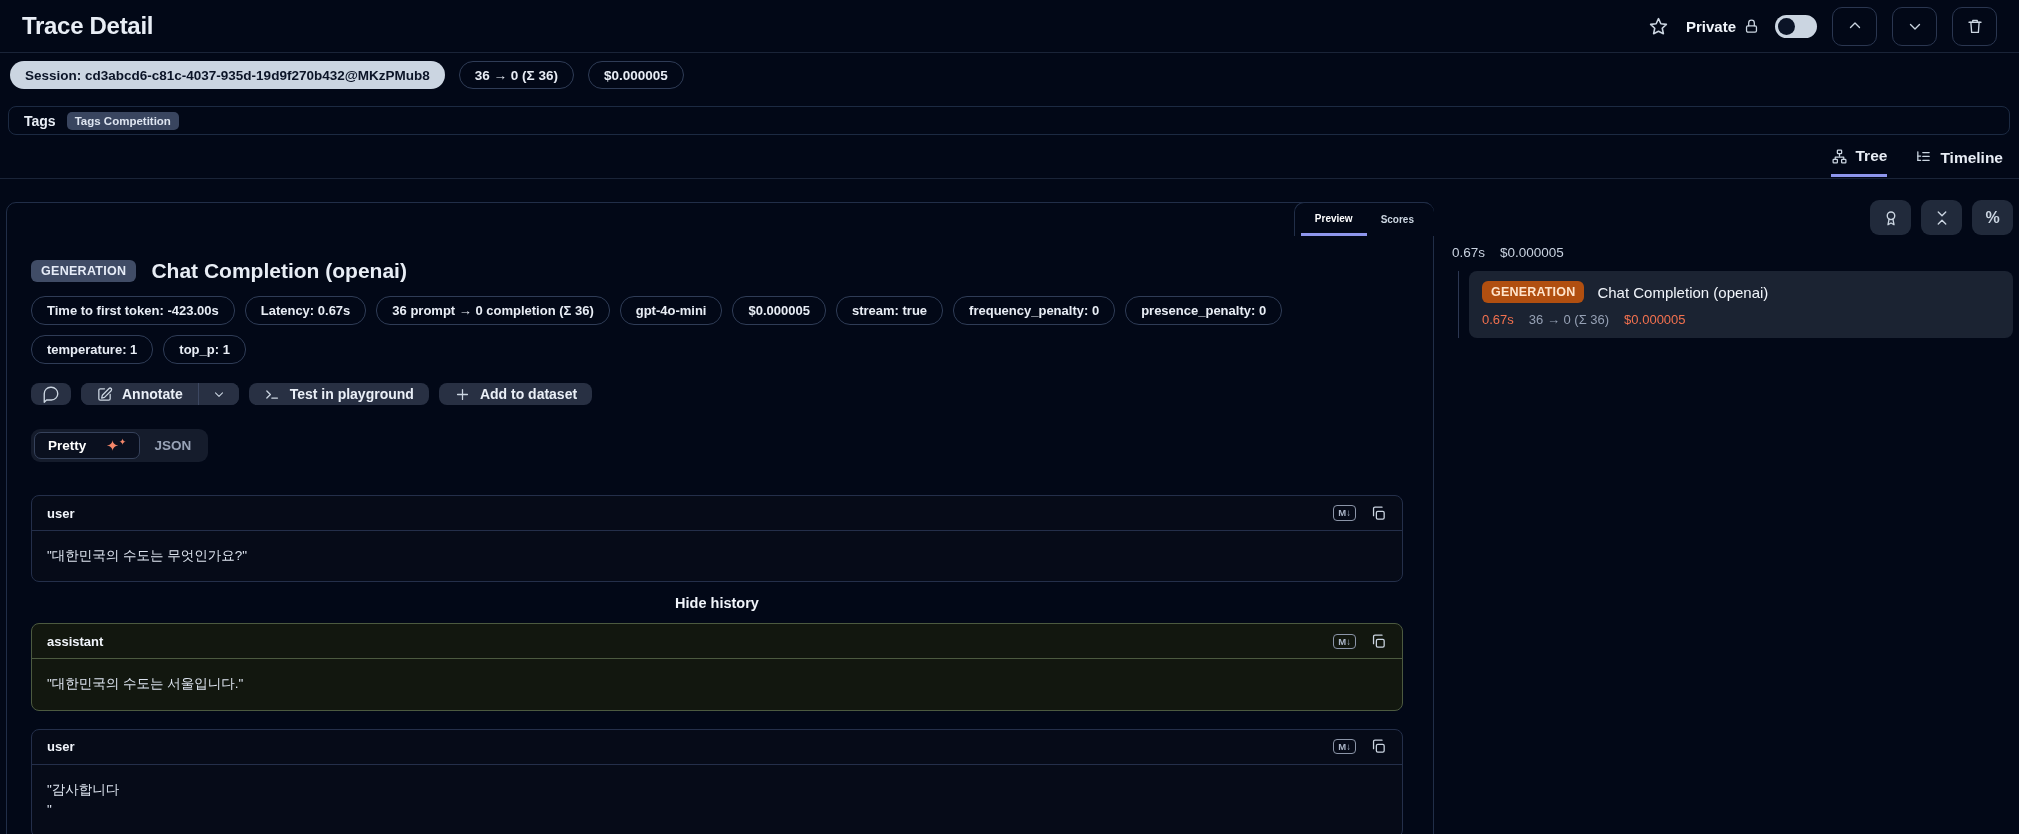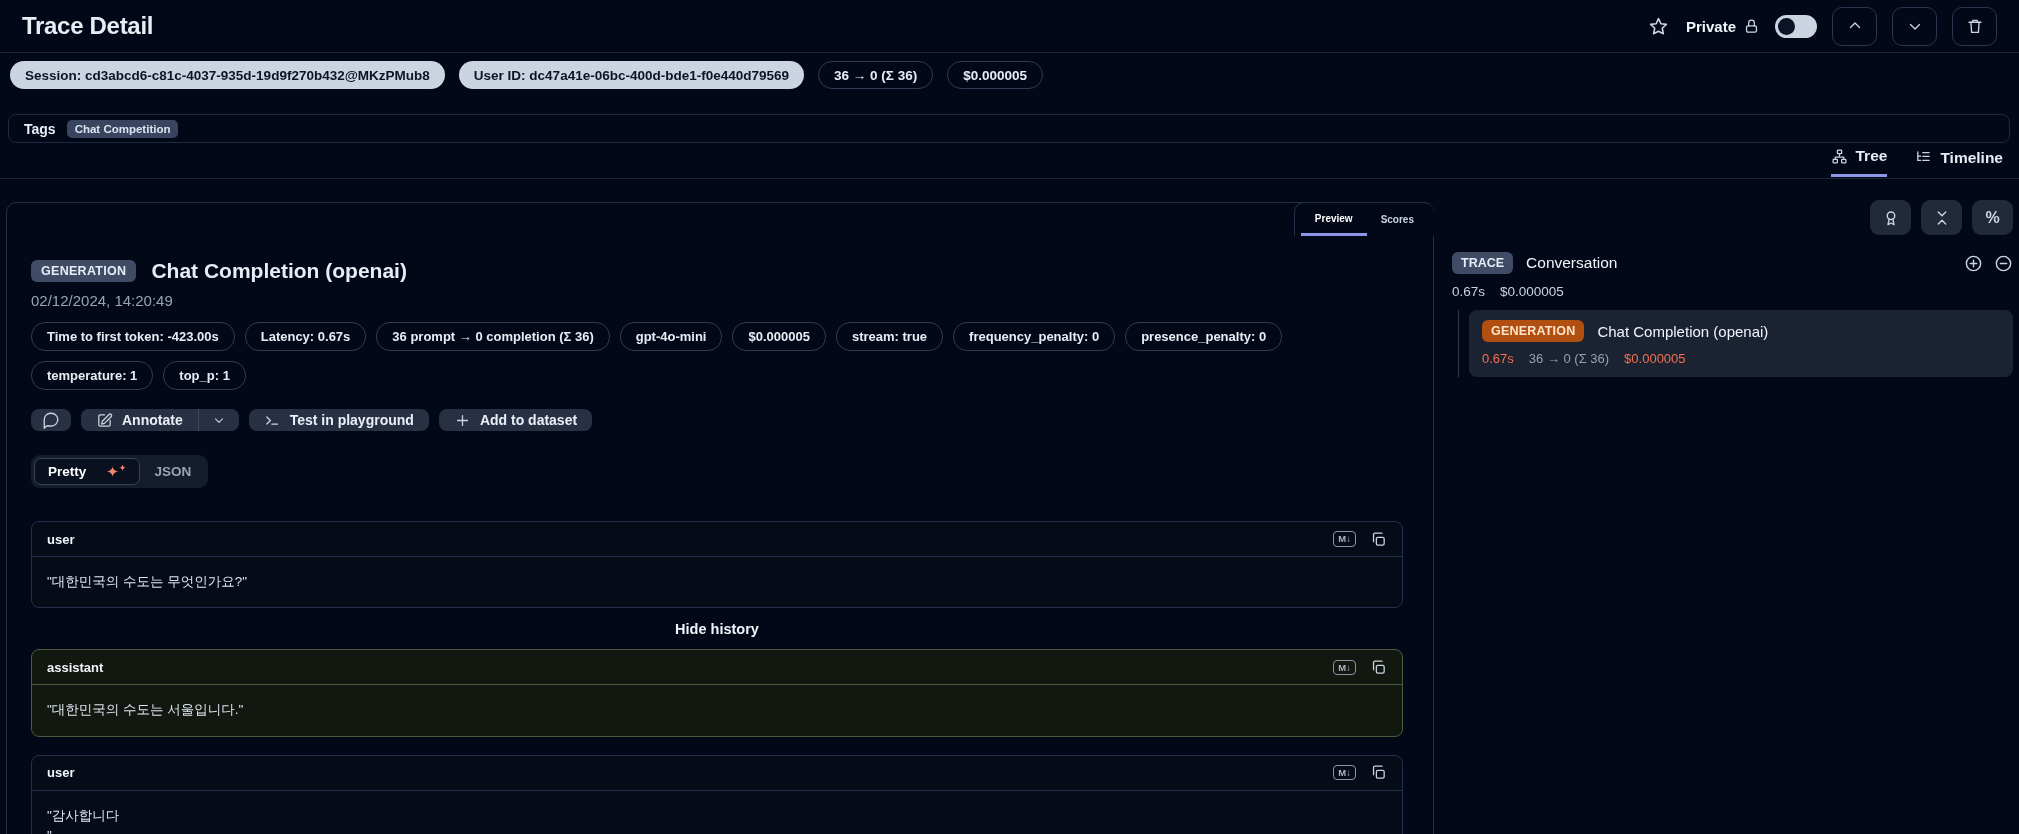--- a/index.html
+++ b/index.html
@@ -32,21 +32,21 @@
   }
 
   
   .meta-row{ position:absolute; top:61px; left:10px; display:flex; align-items:center; gap:14px; }
   .pill{ height:28px; border-radius:14px; display:flex; align-items:center; padding:0 15px; font-size:13.5px; font-weight:700; white-space:nowrap; }
   .pill-light{ background:#cbd5e1; color:#0b1427; }
   .pill-outline{ border:1px solid #2f3c56; color:#e8edf5; background:transparent; }
 
   
   .tags-box{
-    position:absolute; top:114px; left:8px; right:9px; height:29px;
+    position:absolute; top:106px; left:8px; right:9px; height:29px;
     border:1px solid #1c2a42; border-radius:8px;
     display:flex; align-items:center; gap:11px; padding:0 15px;
   }
   .tags-label{ font-size:14px; font-weight:700; }
   .tag-chip{ background:#39455f; color:#dde4f0; font-size:11.5px; font-weight:700; padding:3px 8px; border-radius:5px; cursor:pointer; }
 
   
   .view-tabs{ position:absolute; top:147px; right:16px; display:flex; gap:28px; }
   .view-tab{ display:flex; align-items:center; gap:8px; font-size:15.5px; font-weight:700; color:#e8edf5; padding-bottom:9px; cursor:pointer; background:none; border:none; }
   .view-tab.active{ border-bottom:3px solid var(--accent,#8e96ec);align-items:center; }
@@ -165,28 +165,27 @@
           <path d="M4 7h16"></path>
           <path d="M9 7V4.5h6V7"></path>
           <path d="M6.5 7l1 13.5h9l1-13.5"></path>
         </svg>
     </button>
   </div>
 </header>
 
 <div class="meta-row">
   <span class="pill pill-light">Session: cd3abcd6-c81c-4037-935d-19d9f270b432@MKzPMub8</span>
-  <span class="pill pill-light">User ID: dc47a41e-06bc-400d-bde1-f0e440d79569</span>
   <span class="pill pill-outline">36 → 0 (Σ 36)</span>
   <span class="pill pill-outline">$0.000005</span>
 </div>
 
 <div class="tags-box">
   <span class="tags-label">Tags</span>
-  <span class="tag-chip">Chat Competition</span>
+  <span class="tag-chip">Tags Competition</span>
 </div>
 
 <nav class="view-tabs">
   <button class="view-tab active">
     <svg class="ic" width="17" height="17" viewBox="0 0 24 24">
         <rect x="9" y="3" width="6" height="5" rx="1"></rect>
         <rect x="3" y="16" width="6" height="5" rx="1"></rect>
         <rect x="15" y="16" width="6" height="5" rx="1"></rect>
         <path d="M12 8v3M6 16v-3h12v3"></path>
       </svg>
@@ -210,21 +209,20 @@
   <div class="panel-tabs">
     <button class="panel-tab active">Preview</button>
     <button class="panel-tab">Scores</button>
   </div>
 
   <div class="card-inner">
     <div class="obs-title-row">
       <span class="type-badge">GENERATION</span>
       <span class="obs-title">Chat Completion (openai)</span>
     </div>
-    <div class="timestamp">02/12/2024, 14:20:49</div>
 
     <div class="badges-wrap">
       <span class="pill pill-outline">Time to first token: -423.00s</span>
       <span class="pill pill-outline">Latency: 0.67s</span>
       <span class="pill pill-outline">36 prompt → 0 completion (Σ 36)</span>
       <span class="pill pill-outline">gpt-4o-mini</span>
       <span class="pill pill-outline">$0.000005</span>
       <span class="pill pill-outline">stream: true</span>
       <span class="pill pill-outline">frequency_penalty: 0</span>
       <span class="pill pill-outline">presence_penalty: 0</span>
@@ -347,38 +345,20 @@
       <svg class="ic" width="18" height="18" viewBox="0 0 24 24">
           <path d="M7 20l5-5 5 5"></path>
           <path d="M7 4l5 5 5-5"></path>
         </svg>
     </button>
     <button class="tool-btn">
       <span class="pct">%</span>
     </button>
   </div>
 
-  <div class="trace-row">
-    <span class="trace-badge">TRACE</span>
-    <span class="trace-title">Conversation</span>
-    <span class="trace-expand">
-      <button class="round-btn">
-        <svg class="ic" width="19" height="19" viewBox="0 0 24 24">
-            <circle cx="12" cy="12" r="9"></circle>
-            <path d="M12 8v8M8 12h8"></path>
-          </svg>
-      </button>
-      <button class="round-btn">
-        <svg class="ic" width="19" height="19" viewBox="0 0 24 24">
-            <circle cx="12" cy="12" r="9"></circle>
-            <path d="M8 12h8"></path>
-          </svg>
-      </button>
-    </span>
-  </div>
   <div class="trace-metrics">
     <span>0.67s</span>
     <span>$0.000005</span>
   </div>
 
   <div class="tree-node-wrap">
     <span class="connector"></span>
     <div class="node-card">
       <div class="node-line1">
         <span class="gen-badge">GENERATION</span>

